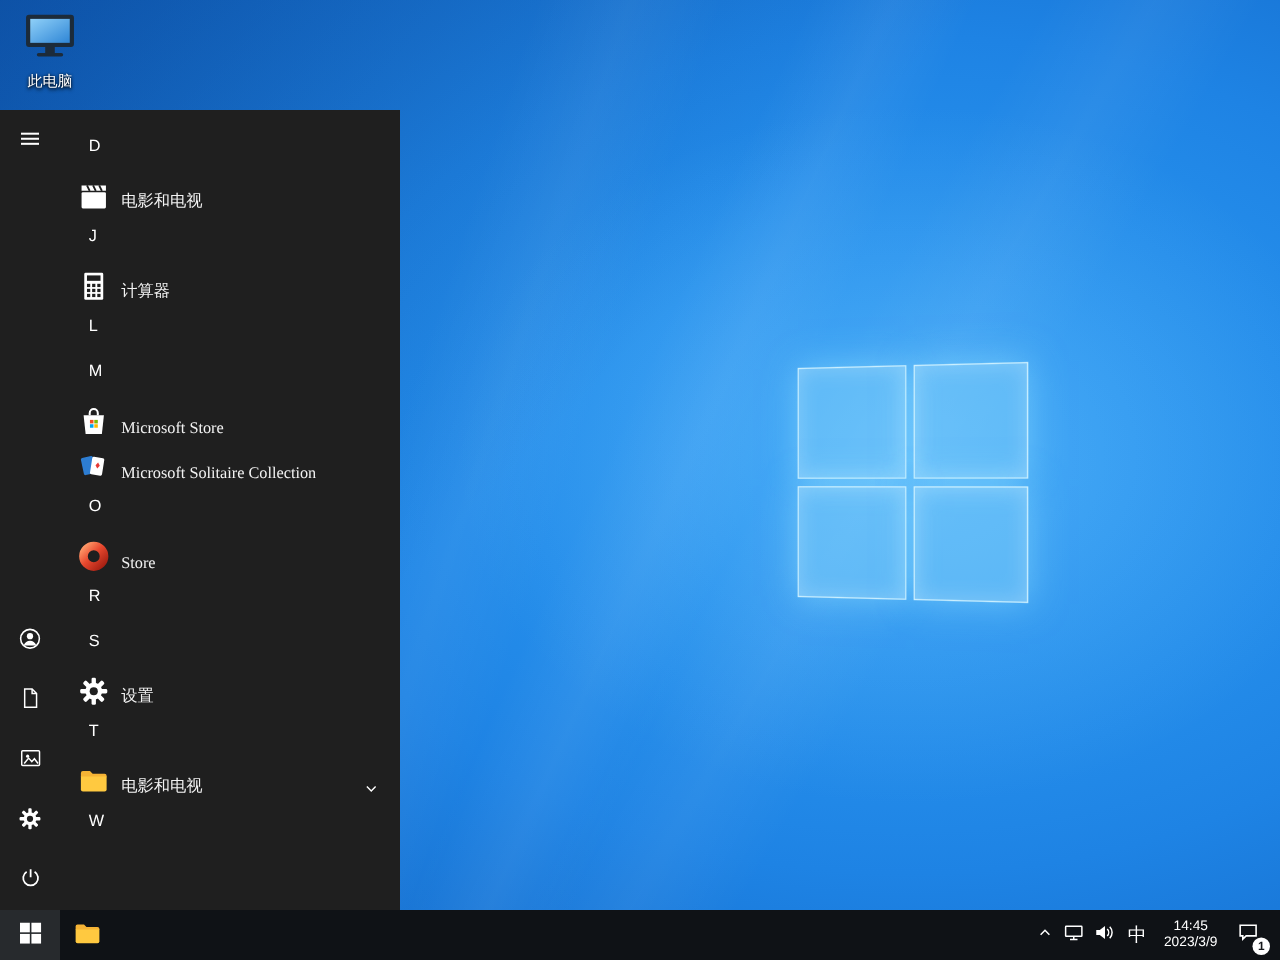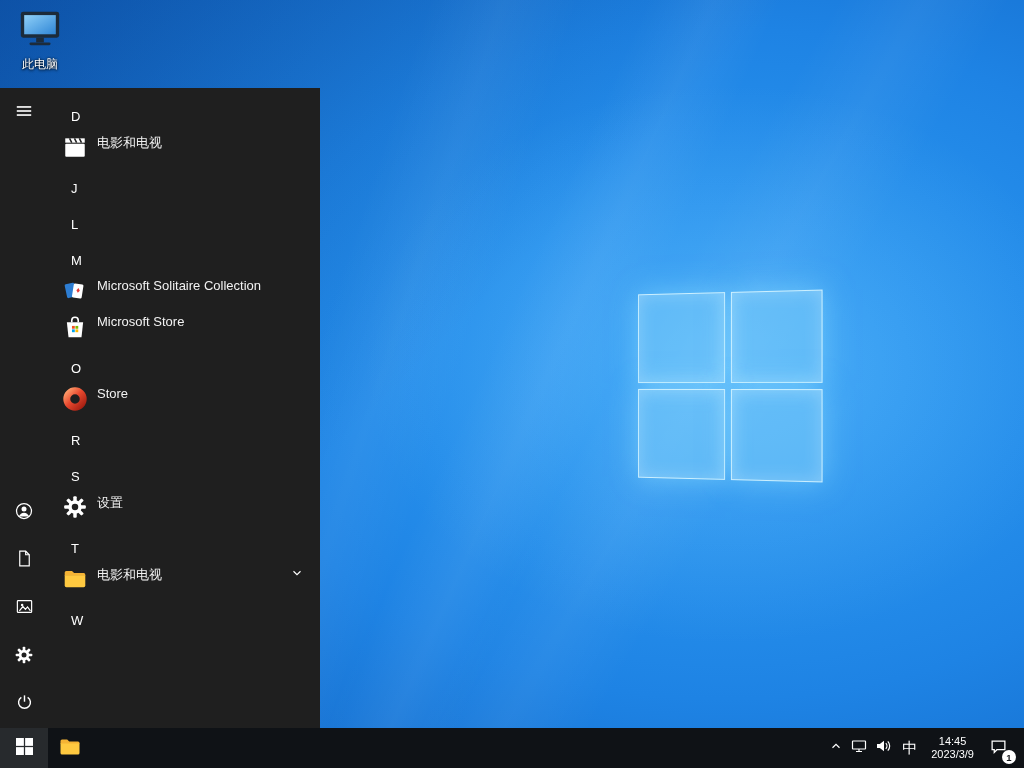--- a/index.html
+++ b/index.html
@@ -33,21 +33,21 @@
   
   .start-menu{position:absolute;left:0;top:88px;width:320px;height:640px;background:#1f1f1f;
     display:flex;z-index:5;}
   .rail{width:48px;display:flex;flex-direction:column;flex-shrink:0;}
   .rail-btn{width:48px;height:48px;display:flex;align-items:center;justify-content:center;
     background:none;border:none;cursor:pointer;}
   .rail-spacer{flex:1;}
   .app-list{flex:1;padding-top:10px;overflow:hidden;}
   .section-row{height:36px;display:flex;align-items:center;padding-left:23px;cursor:pointer;}
   .section-letter{color:#fff;font-size:13px;}
-  .app-row{height:36px;display:flex;align-items:flex-start;padding-left:14px;cursor:pointer;}
+  .app-row{height:36px;display:flex;align-items:flex-end;padding-left:14px;cursor:pointer;font-family:Liberation Serif, serif;}
   .app-icon{width:26px;height:26px;display:flex;align-items:center;justify-content:center;flex-shrink:0;}
   .app-icon svg{width:26px;height:26px;display:block;}
   .app-label{color:#f2f2f2;font-size:13px;margin-left:9px;white-space:nowrap;}
   .row-chevron{margin-left:auto;margin-right:16px;display:flex;}
 
   
   .taskbar{position:absolute;left:0;bottom:0;width:1024px;height:40px;background:#0f1216;
     display:flex;align-items:stretch;z-index:6;}
   .start-btn{width:48px;display:flex;align-items:center;justify-content:center;border:none;
     background:rgba(255,255,255,.10);cursor:pointer;}
@@ -174,53 +174,73 @@
             <path d="M7 4l2 4M11.5 4l2 4M16 4l2 4" stroke="#1f1f1f" stroke-width="1.4"></path>
           </svg>
         </span>
         <span class="app-label">电影和电视</span>
       </div>
 
       <div class="section-row">
         <span class="section-letter">J</span>
       </div>
 
+      <div class="app-row">
+        <span class="app-icon">
+          <svg viewBox="0 0 24 24">
+            <rect x="5" y="2" width="14" height="20" rx="1" fill="#fff"></rect>
+            <rect x="7" y="4" width="10" height="4" fill="#1f1f1f"></rect>
+            <g fill="#1f1f1f">
+              <rect x="7" y="10.2" width="2.4" height="2.4"></rect>
+                <rect x="10.8" y="10.2" width="2.4" height="2.4"></rect>
+                <rect x="14.6" y="10.2" width="2.4" height="2.4"></rect>
+              <rect x="7" y="13.9" width="2.4" height="2.4"></rect>
+                <rect x="10.8" y="13.9" width="2.4" height="2.4"></rect>
+                <rect x="14.6" y="13.9" width="2.4" height="2.4"></rect>
+              <rect x="7" y="17.6" width="2.4" height="2.4"></rect>
+                <rect x="10.8" y="17.6" width="2.4" height="2.4"></rect>
+                <rect x="14.6" y="17.6" width="2.4" height="2.4"></rect>
+            </g>
+          </svg>
+        </span>
+        <span class="app-label">计算器</span>
+      </div>
 
       <div class="section-row">
         <span class="section-letter">L</span>
       </div>
 
 
       <div class="section-row">
         <span class="section-letter">M</span>
-      </div>
-
-      <div class="app-row">
-        <span class="app-icon">
-          <svg viewBox="0 0 24 24">
-            <rect x="3.5" y="5" width="9" height="13" rx="1.2" fill="#2d7dd2" transform="rotate(-12 8 11.5)"></rect>
-            <rect x="10" y="5.5" width="9" height="13" rx="1.2" fill="#fff" transform="rotate(9 14.5 12)"></rect>
-            <path d="M14.8 9.2l1.6 2.2-1.6 2.2-1.6-2.2z" fill="#e53935" transform="rotate(9 14.5 12)"></path>
-          </svg>
-        </span>
-        <span class="app-label">Microsoft Solitaire Collection</span>
       </div>
 
       <div class="app-row">
         <span class="app-icon">
           <svg viewBox="0 0 24 24">
             <path d="M9 7.5V6a3 3 0 0 1 6 0v1.5" stroke="#fff" stroke-width="1.5" fill="none"></path>
             <path d="M4.5 7.5h15L18 21.5H6z" fill="#fff"></path>
             <rect x="9.2" y="11" width="2.6" height="2.6" fill="#f25022"></rect>
             <rect x="12.4" y="11" width="2.6" height="2.6" fill="#7fba00"></rect>
             <rect x="9.2" y="14.2" width="2.6" height="2.6" fill="#00a4ef"></rect>
             <rect x="12.4" y="14.2" width="2.6" height="2.6" fill="#ffb900"></rect>
           </svg>
         </span>
         <span class="app-label">Microsoft Store</span>
+      </div>
+
+      <div class="app-row">
+        <span class="app-icon">
+          <svg viewBox="0 0 24 24">
+            <rect x="3.5" y="5" width="9" height="13" rx="1.2" fill="#2d7dd2" transform="rotate(-12 8 11.5)"></rect>
+            <rect x="10" y="5.5" width="9" height="13" rx="1.2" fill="#fff" transform="rotate(9 14.5 12)"></rect>
+            <path d="M14.8 9.2l1.6 2.2-1.6 2.2-1.6-2.2z" fill="#e53935" transform="rotate(9 14.5 12)"></path>
+          </svg>
+        </span>
+        <span class="app-label">Microsoft Solitaire Collection</span>
       </div>
 
       <div class="section-row">
         <span class="section-letter">O</span>
       </div>
 
       <div class="app-row">
         <span class="app-icon">
           <svg viewBox="0 0 24 24">
             <defs>

